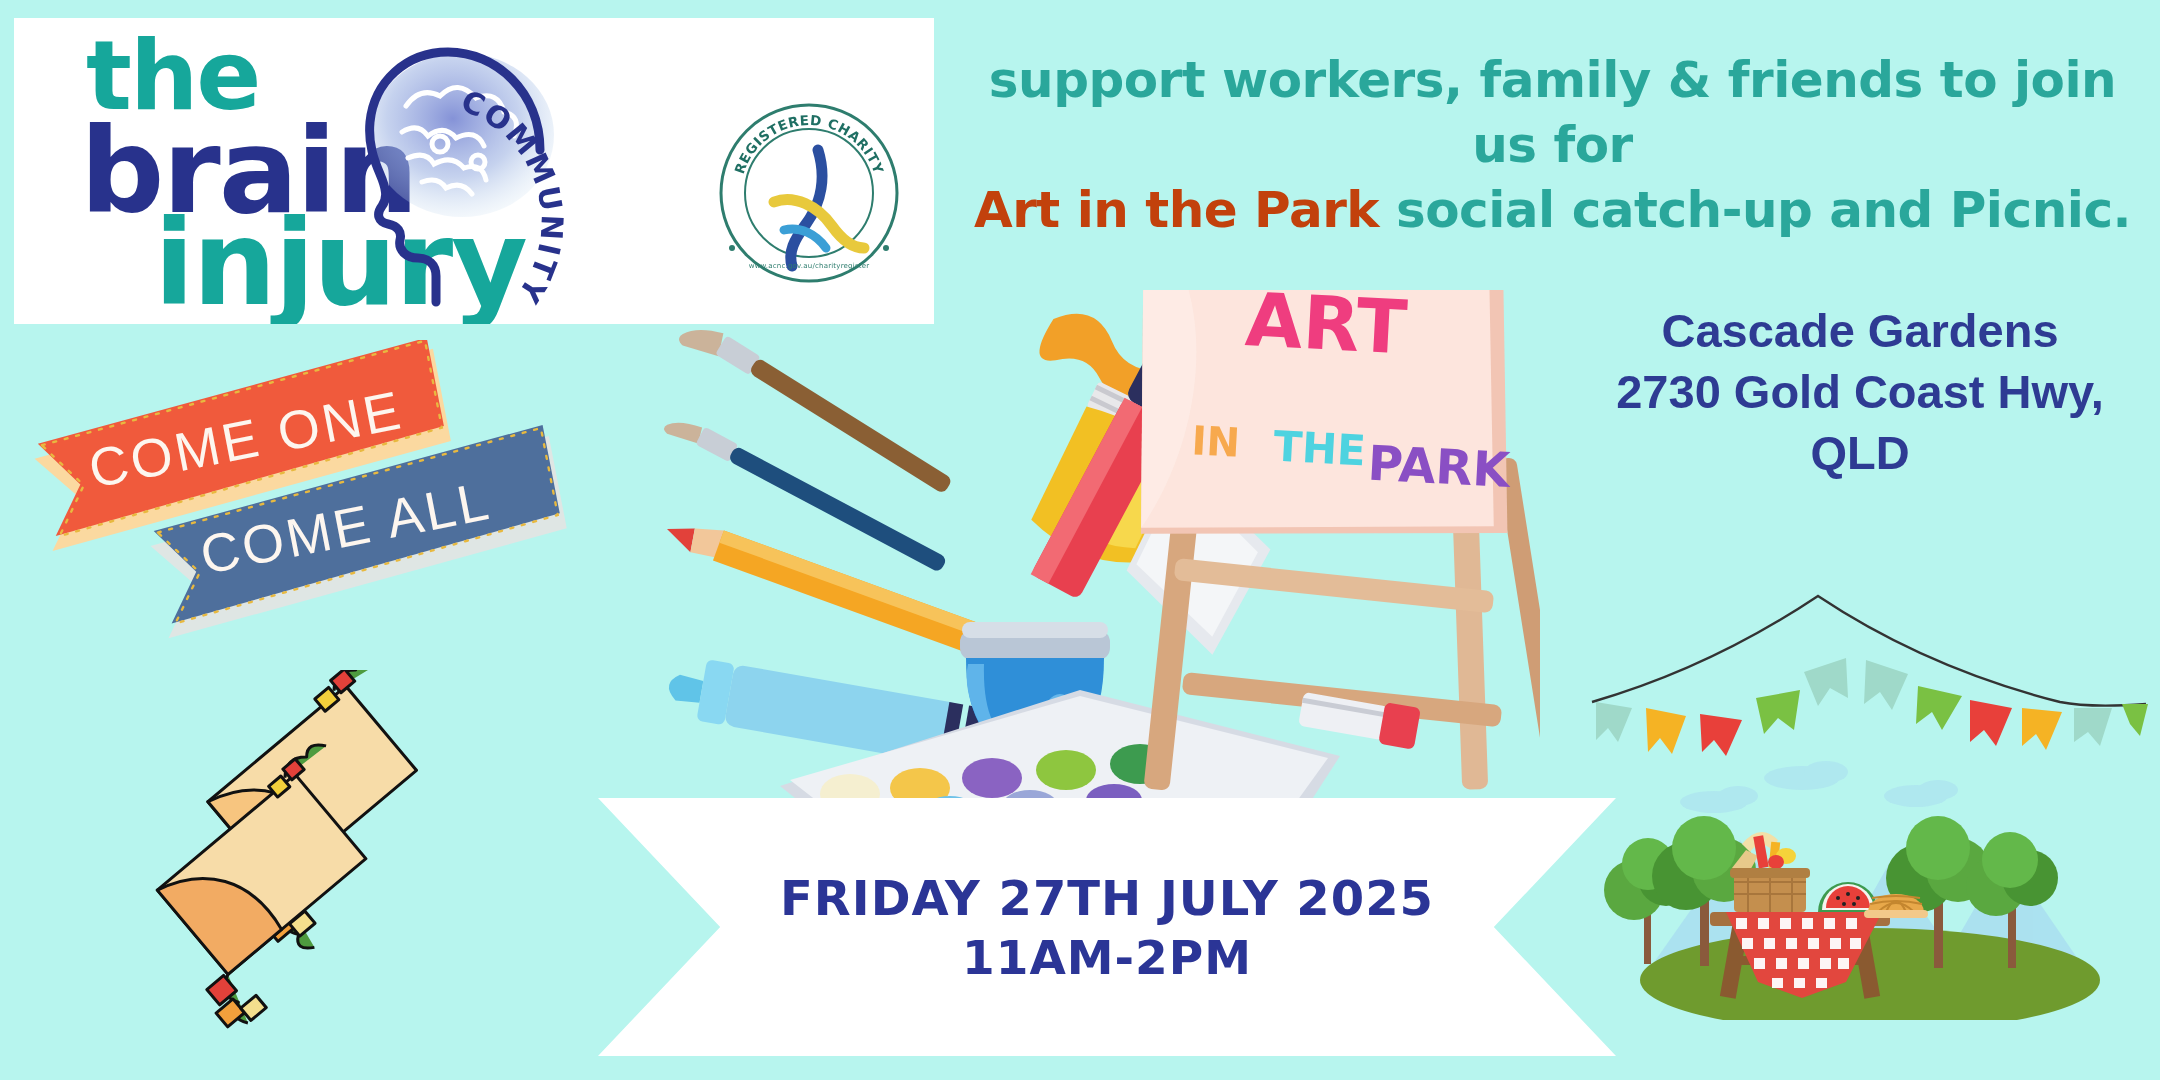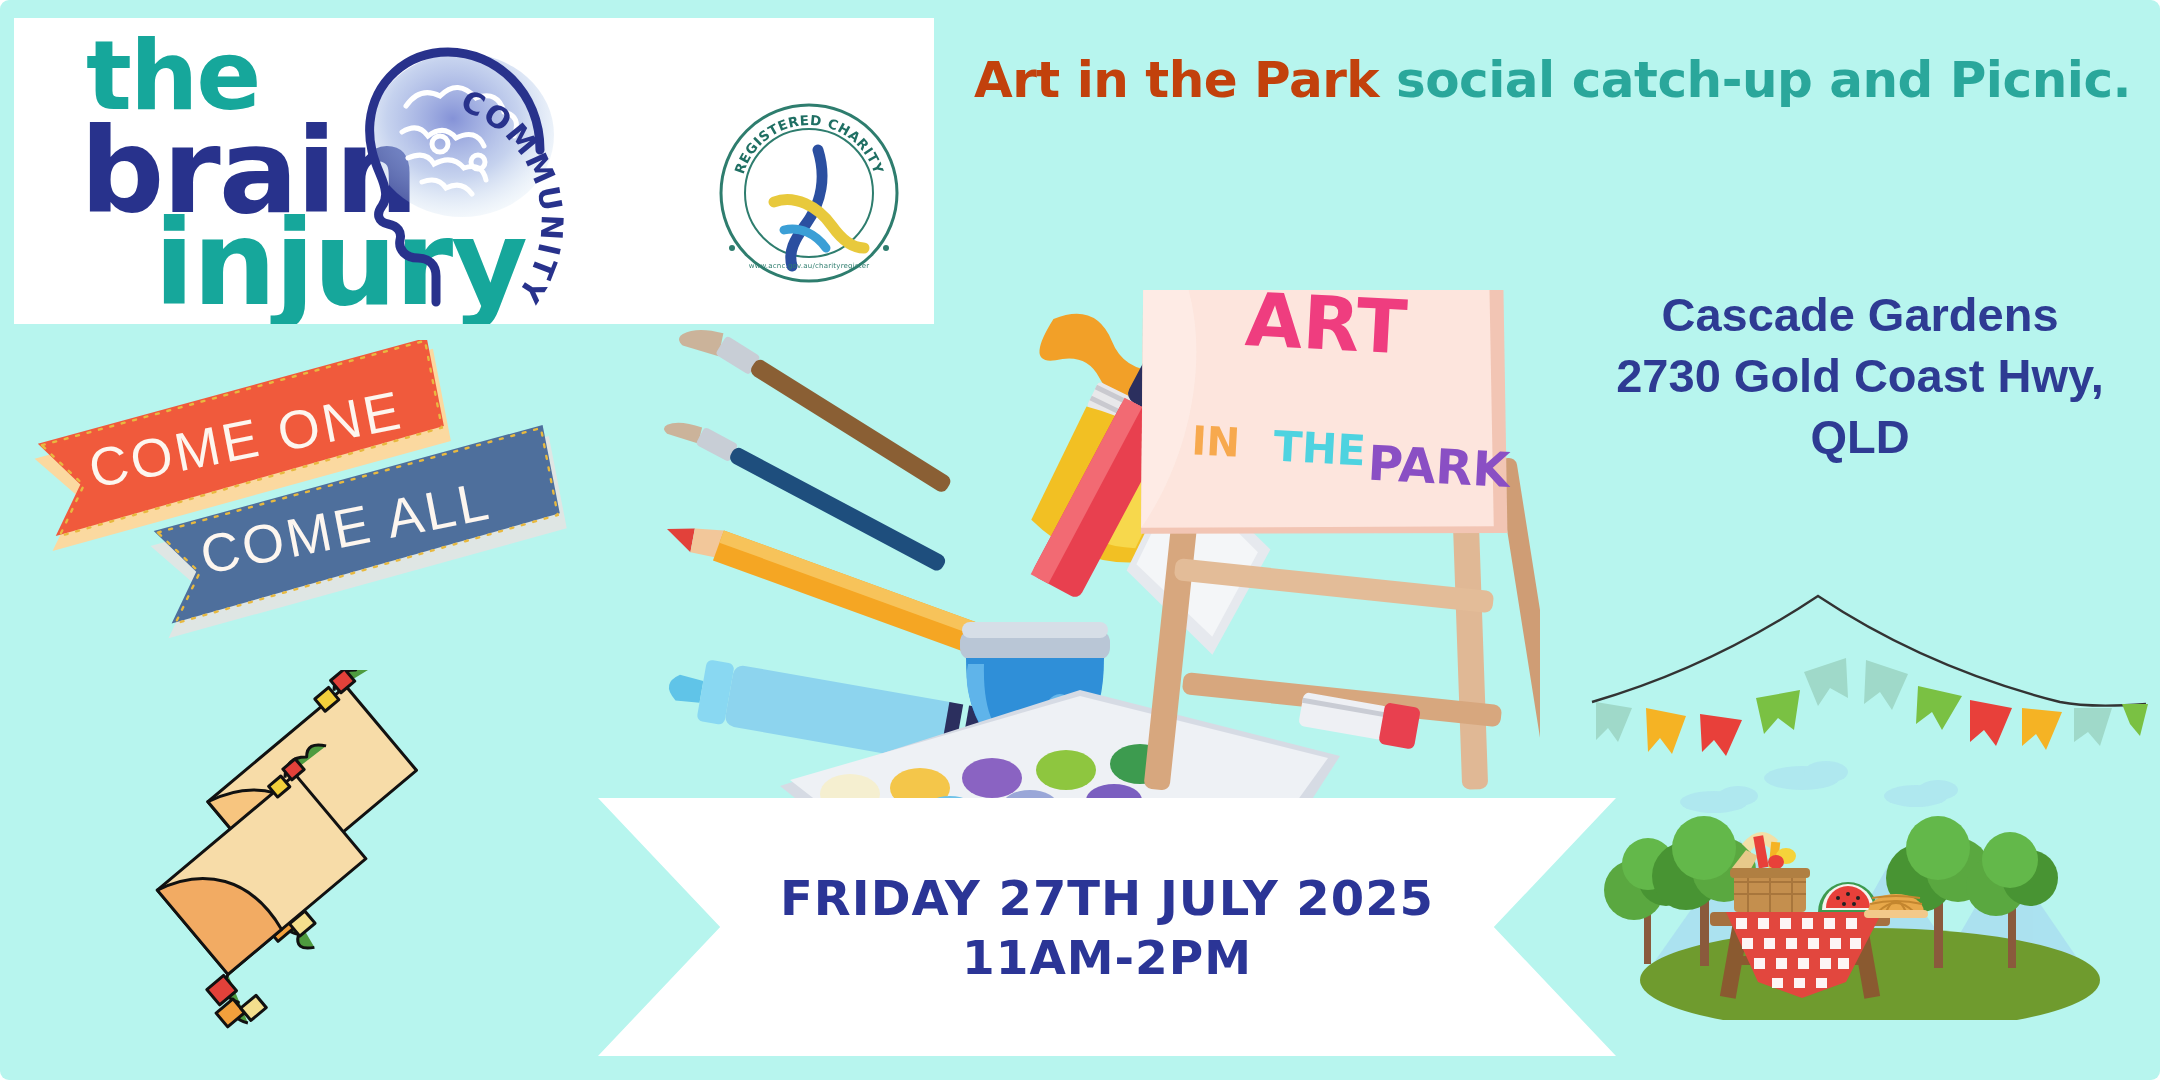--- a/index.html
+++ b/index.html
@@ -6,21 +6,20 @@
   html, body {
     width: 2160px; height: 1080px;
     overflow: hidden;
     font-family: "Liberation Sans", sans-serif;
   }
   #flyer {
     position: relative;
     width: 2160px; height: 1080px;
     background: #b7f5ee;
     overflow: hidden;
-    border-radius: 9px;
   }
 
   
   #logo-box {
     position: absolute; left: 14px; top: 18px;
     width: 920px; height: 306px;
     background: #ffffff;
     overflow: hidden;
   }
   .logo-word {
@@ -54,21 +53,21 @@
     font-weight: 700;
     font-size: 50px;
     line-height: 1.30;
     color: #2aa79b;
     letter-spacing: -.5px;
   }
   #headline .accent { color: #c2410c; }
 
   
   #address {
-    position: absolute; left: 1560px; top: 284px; width: 600px;
+    position: absolute; left: 1560px; top: 300px; width: 600px;
     text-align: center;
     font-family: "Liberation Sans", sans-serif;
     font-weight: 700;
     font-size: 47px;
     line-height: 1.30;
     color: #2e3b93;
   }
 
   
   #ribbons { position: absolute; left: 30px; top: 340px; width: 560px; height: 320px; }
@@ -170,20 +169,21 @@
       <path d="M104 52 C112 78 108 104 92 126 C80 142 74 154 78 168" fill="none" stroke="#2b4fa0" stroke-width="11" stroke-linecap="round"></path>
       <path d="M60 104 C80 96 104 108 118 128 C128 142 138 150 150 150" fill="none" stroke="#e8c93c" stroke-width="11" stroke-linecap="round"></path>
       <path d="M70 132 C86 128 102 136 112 150" fill="none" stroke="#3b9fd6" stroke-width="9" stroke-linecap="round"></path>
       <text class="badge-sub" x="95" y="170" text-anchor="middle">www.acnc.gov.au/charityregister</text>
       <circle cx="18" cy="150" r="3" fill="#2e7d6e"></circle>
       <circle cx="172" cy="150" r="3" fill="#2e7d6e"></circle>
     </svg>
   </div>
 
   <div id="headline">
+    <div>support workers, family &amp; friends to join us for</div>
     <div>
       <span class="accent">Art in the Park</span><span> social catch-up and Picnic.</span>
     </div>
   </div>
 
   <div id="address">
     <div>Cascade Gardens</div>
     <div>2730 Gold Coast Hwy,</div>
     <div>QLD</div>
   </div>

